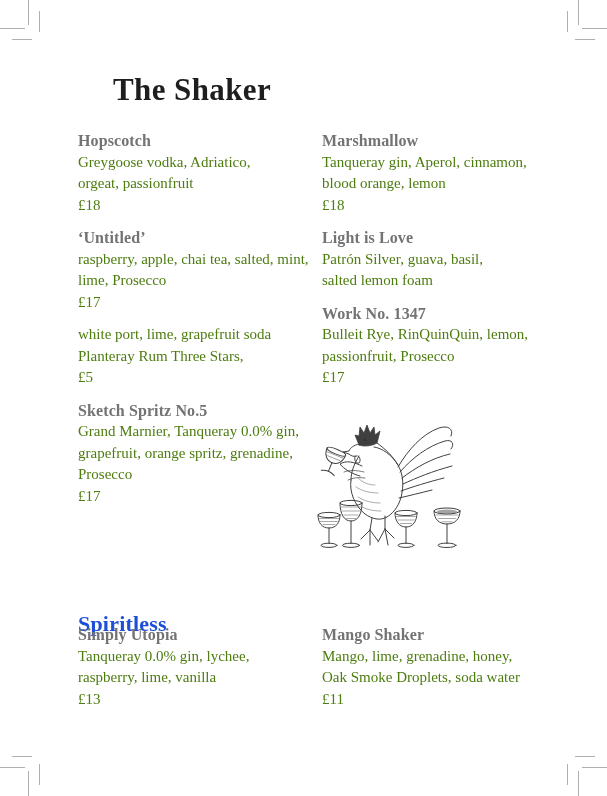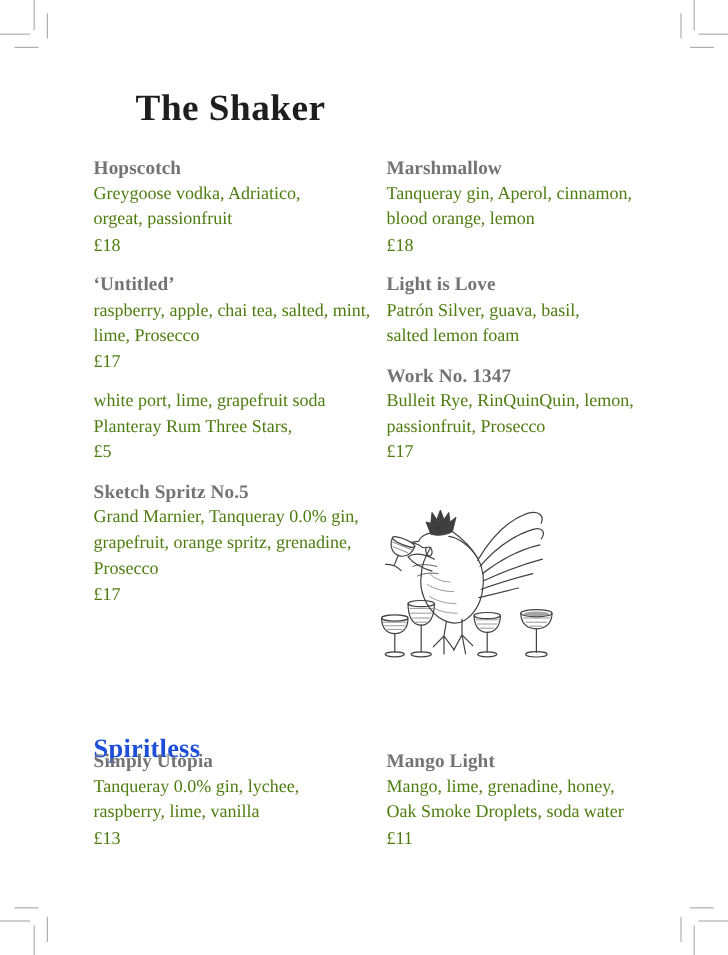--- a/index.html
+++ b/index.html
@@ -201,20 +201,20 @@
     <div class="menu-item">
       <div class="item-name">Simply Utopia</div>
       <div class="item-line">Tanqueray 0.0% gin, lychee,</div>
       <div class="item-line">raspberry, lime, vanilla</div>
       <div class="item-price">£13</div>
     </div>
   </div>
 
   <div class="col col-right cols-spiritless">
     <div class="menu-item">
-      <div class="item-name">Mango Light</div>
+      <div class="item-name">Mango Shaker</div>
       <div class="item-line">Mango, lime, grenadine, honey,</div>
       <div class="item-line">Oak Smoke Droplets, soda water</div>
       <div class="item-price">£11</div>
     </div>
   </div>
 
 </div>
 
 </body></html>

